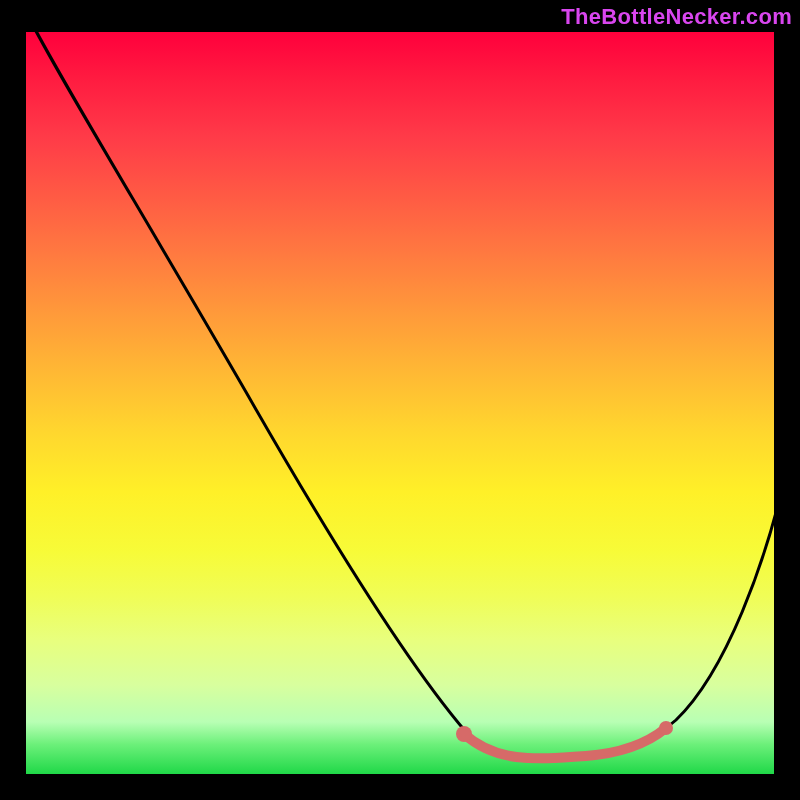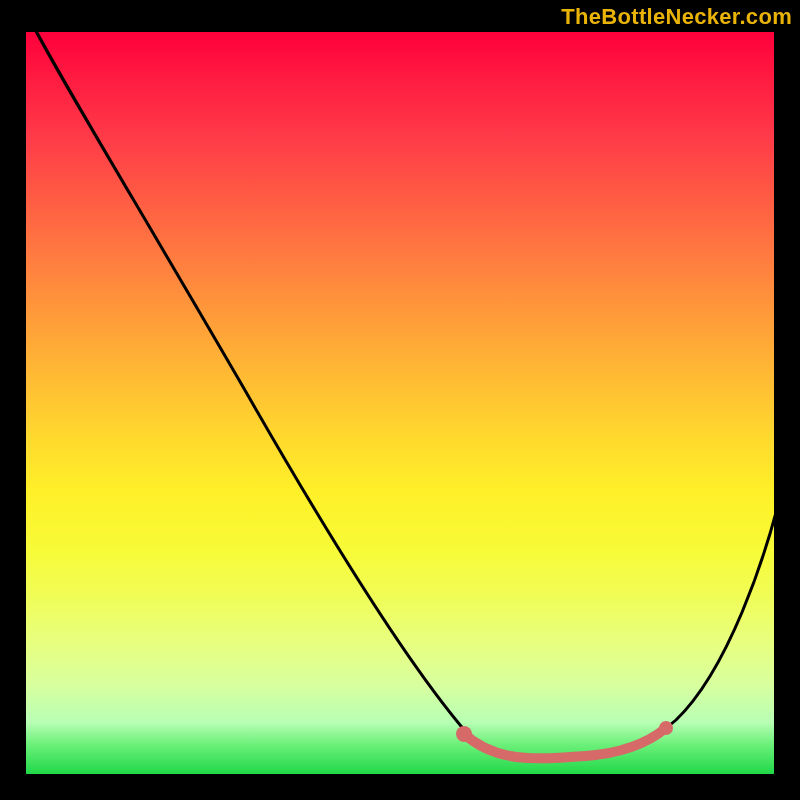--- a/index.html
+++ b/index.html
@@ -13,21 +13,21 @@
   .stage {
     position: relative;
     width: 800px;
     height: 800px;
     background: #000;
   }
   .attribution {
     position: absolute;
     top: 4px;
     right: 8px;
-    color: #eab308;
+    color: #d946ef;
     font-size: 22px;
     font-weight: 700;
     letter-spacing: 0.3px;
   }
   .plot {
     position: absolute;
     left: 26px;
     top: 32px;
     width: 748px;
     height: 742px;

